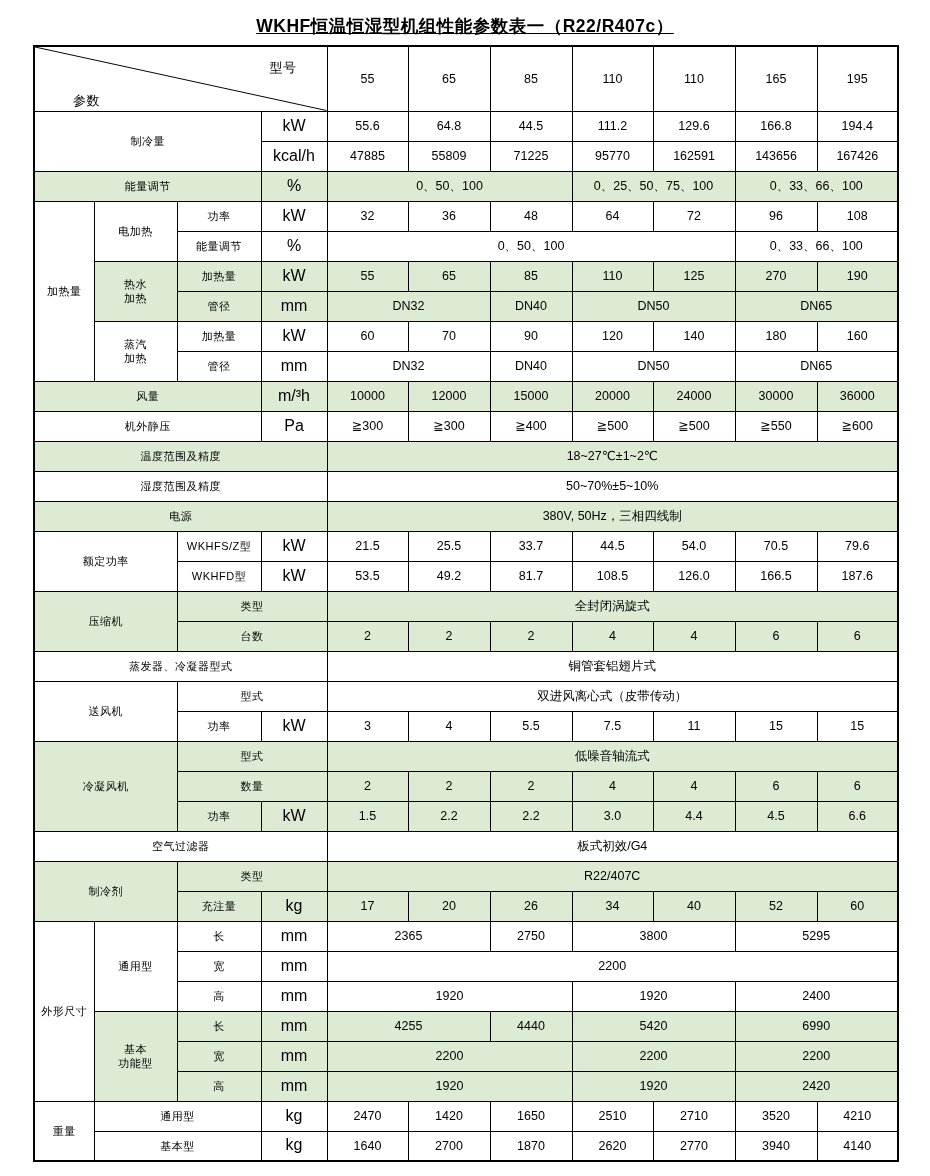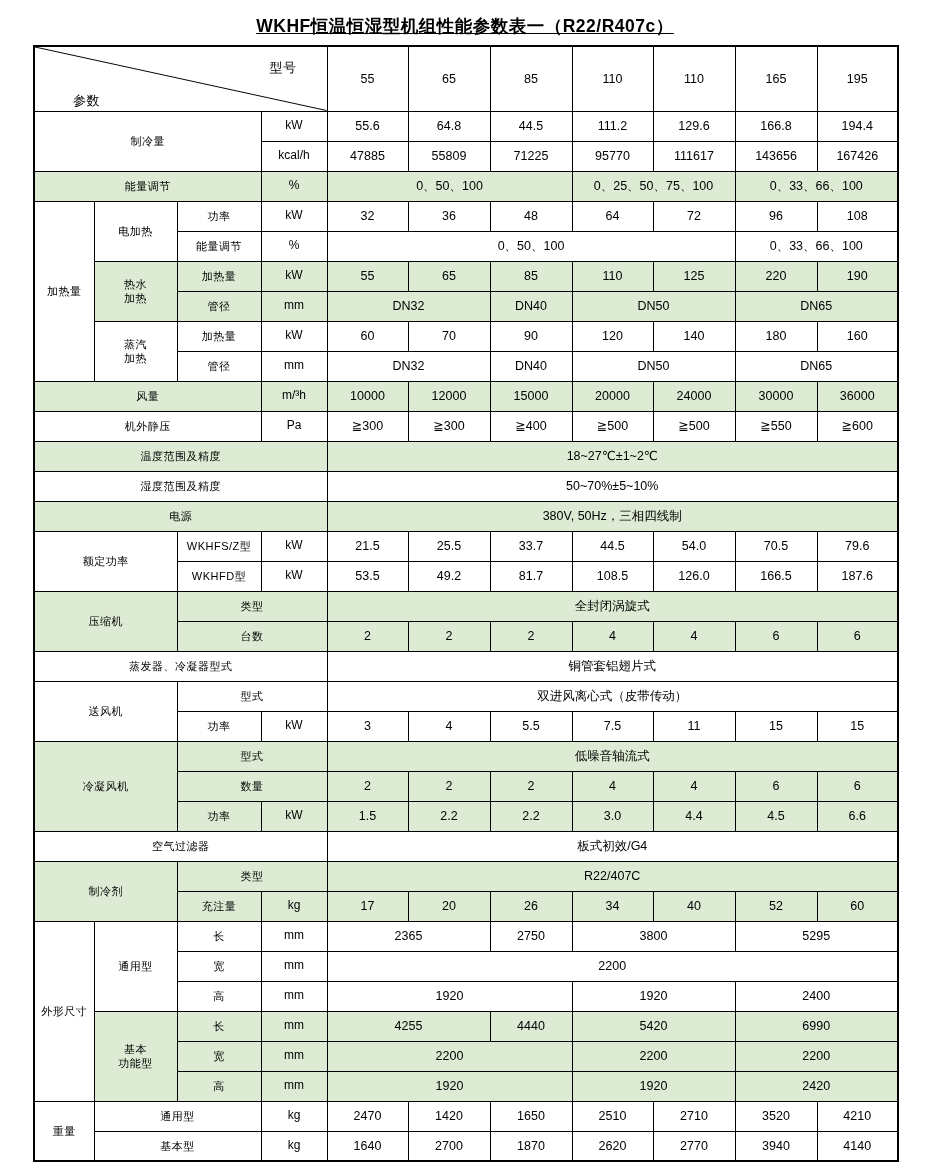--- a/index.html
+++ b/index.html
@@ -19,21 +19,21 @@
   }
   td {
     border:1px solid #000; text-align:center; vertical-align:middle;
     font-size:12.5px; padding:0 1px; white-space:pre-line; line-height:1.3;
     overflow:hidden;
   }
   tr { height:30px; }
   tr.hrow { height:65px; }
   tr.green td { background:#deebd4; }
   td.lbl { font-size:11px; letter-spacing:0.5px; }
-  td.unit { font-size:12px;margin-top:22px; }
+  td.unit { font-size:16px;margin-top:22px; }
   td.model { font-size:12.5px; }
   td.diagonal-cell { position:relative; padding:8px;margin-left:29px; }
   td.diagonal-cell svg.diag-line {
     position:absolute; left:0; top:0; width:100%; height:100%; display:block;
   }
   .corner-top { position:absolute; top:13px; right:30px; font-size:13px; letter-spacing:0.5px; }
   .corner-bottom { position:absolute; bottom:1px; left:38px; font-size:13px; letter-spacing:0.5px; }
 </style>
 </head>
 <body>
@@ -77,21 +77,21 @@
         <td>129.6</td>
         <td>166.8</td>
         <td>194.4</td>
       </tr>
       <tr>
         <td class="unit">kcal/h</td>
         <td>47885</td>
         <td>55809</td>
         <td>71225</td>
         <td>95770</td>
-        <td>111617</td>
+        <td>162591</td>
         <td>143656</td>
         <td>167426</td>
       </tr>
       <tr class="green">
         <td colspan="3" class="lbl">能量调节</td>
         <td class="unit">%</td>
         <td colspan="3">0、50、100</td>
         <td colspan="2">0、25、50、75、100</td>
         <td colspan="2">0、33、66、100</td>
       </tr>
@@ -117,21 +117,21 @@
       <tr class="green">
         <td rowspan="2" class="lbl">热水
 加热</td>
         <td class="lbl">加热量</td>
         <td class="unit">kW</td>
         <td>55</td>
         <td>65</td>
         <td>85</td>
         <td>110</td>
         <td>125</td>
-        <td>220</td>
+        <td>270</td>
         <td>190</td>
       </tr>
       <tr class="green">
         <td class="lbl">管径</td>
         <td class="unit">mm</td>
         <td colspan="2">DN32</td>
         <td>DN40</td>
         <td colspan="2">DN50</td>
         <td colspan="2">DN65</td>
       </tr>

